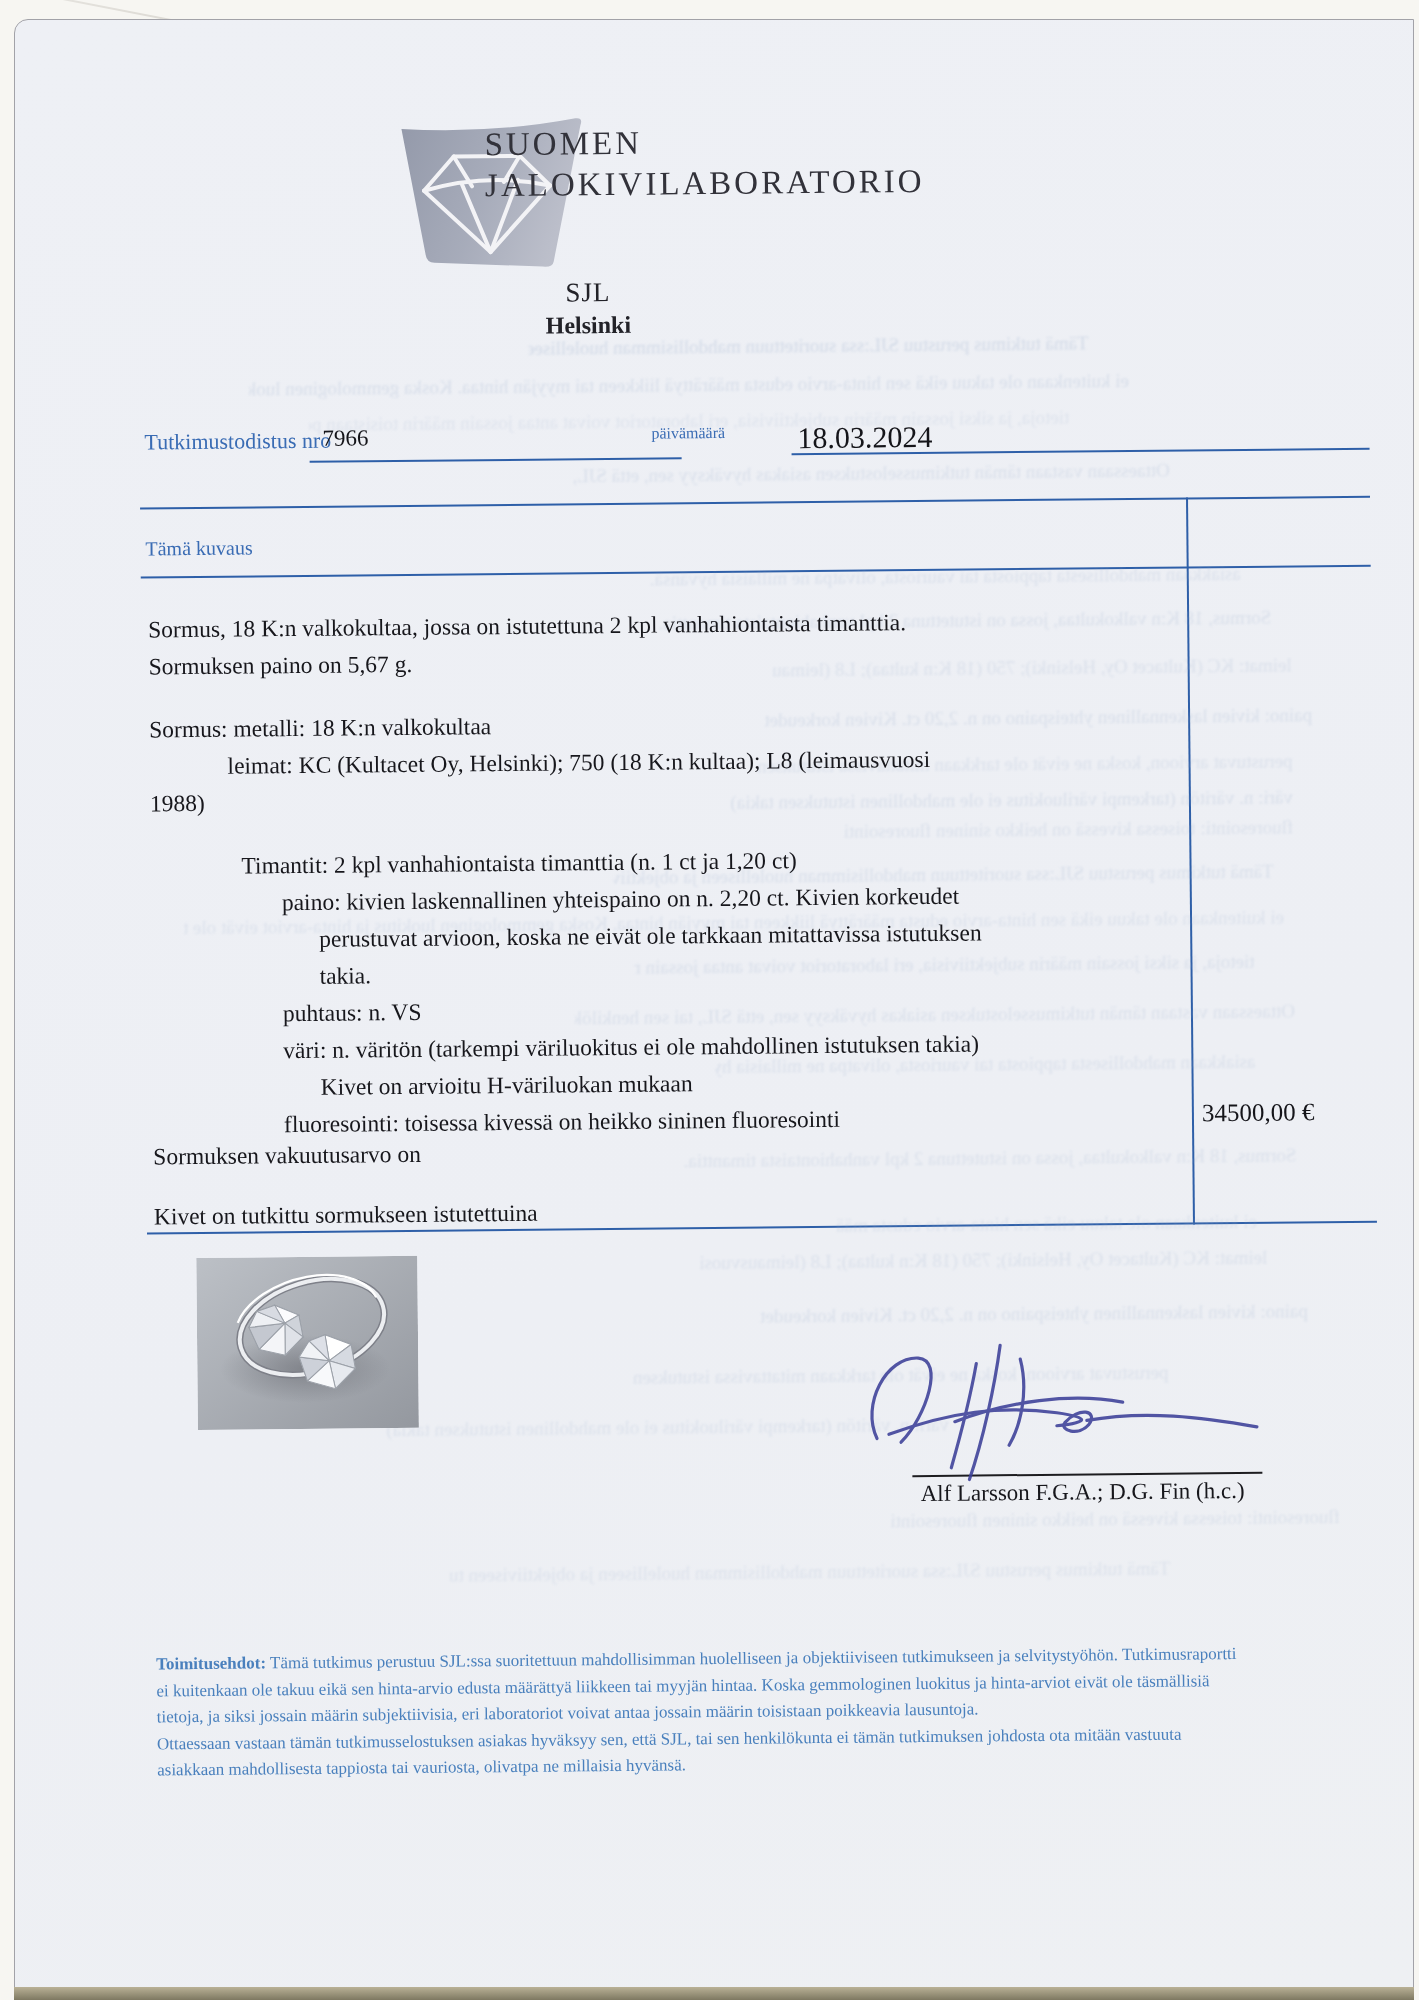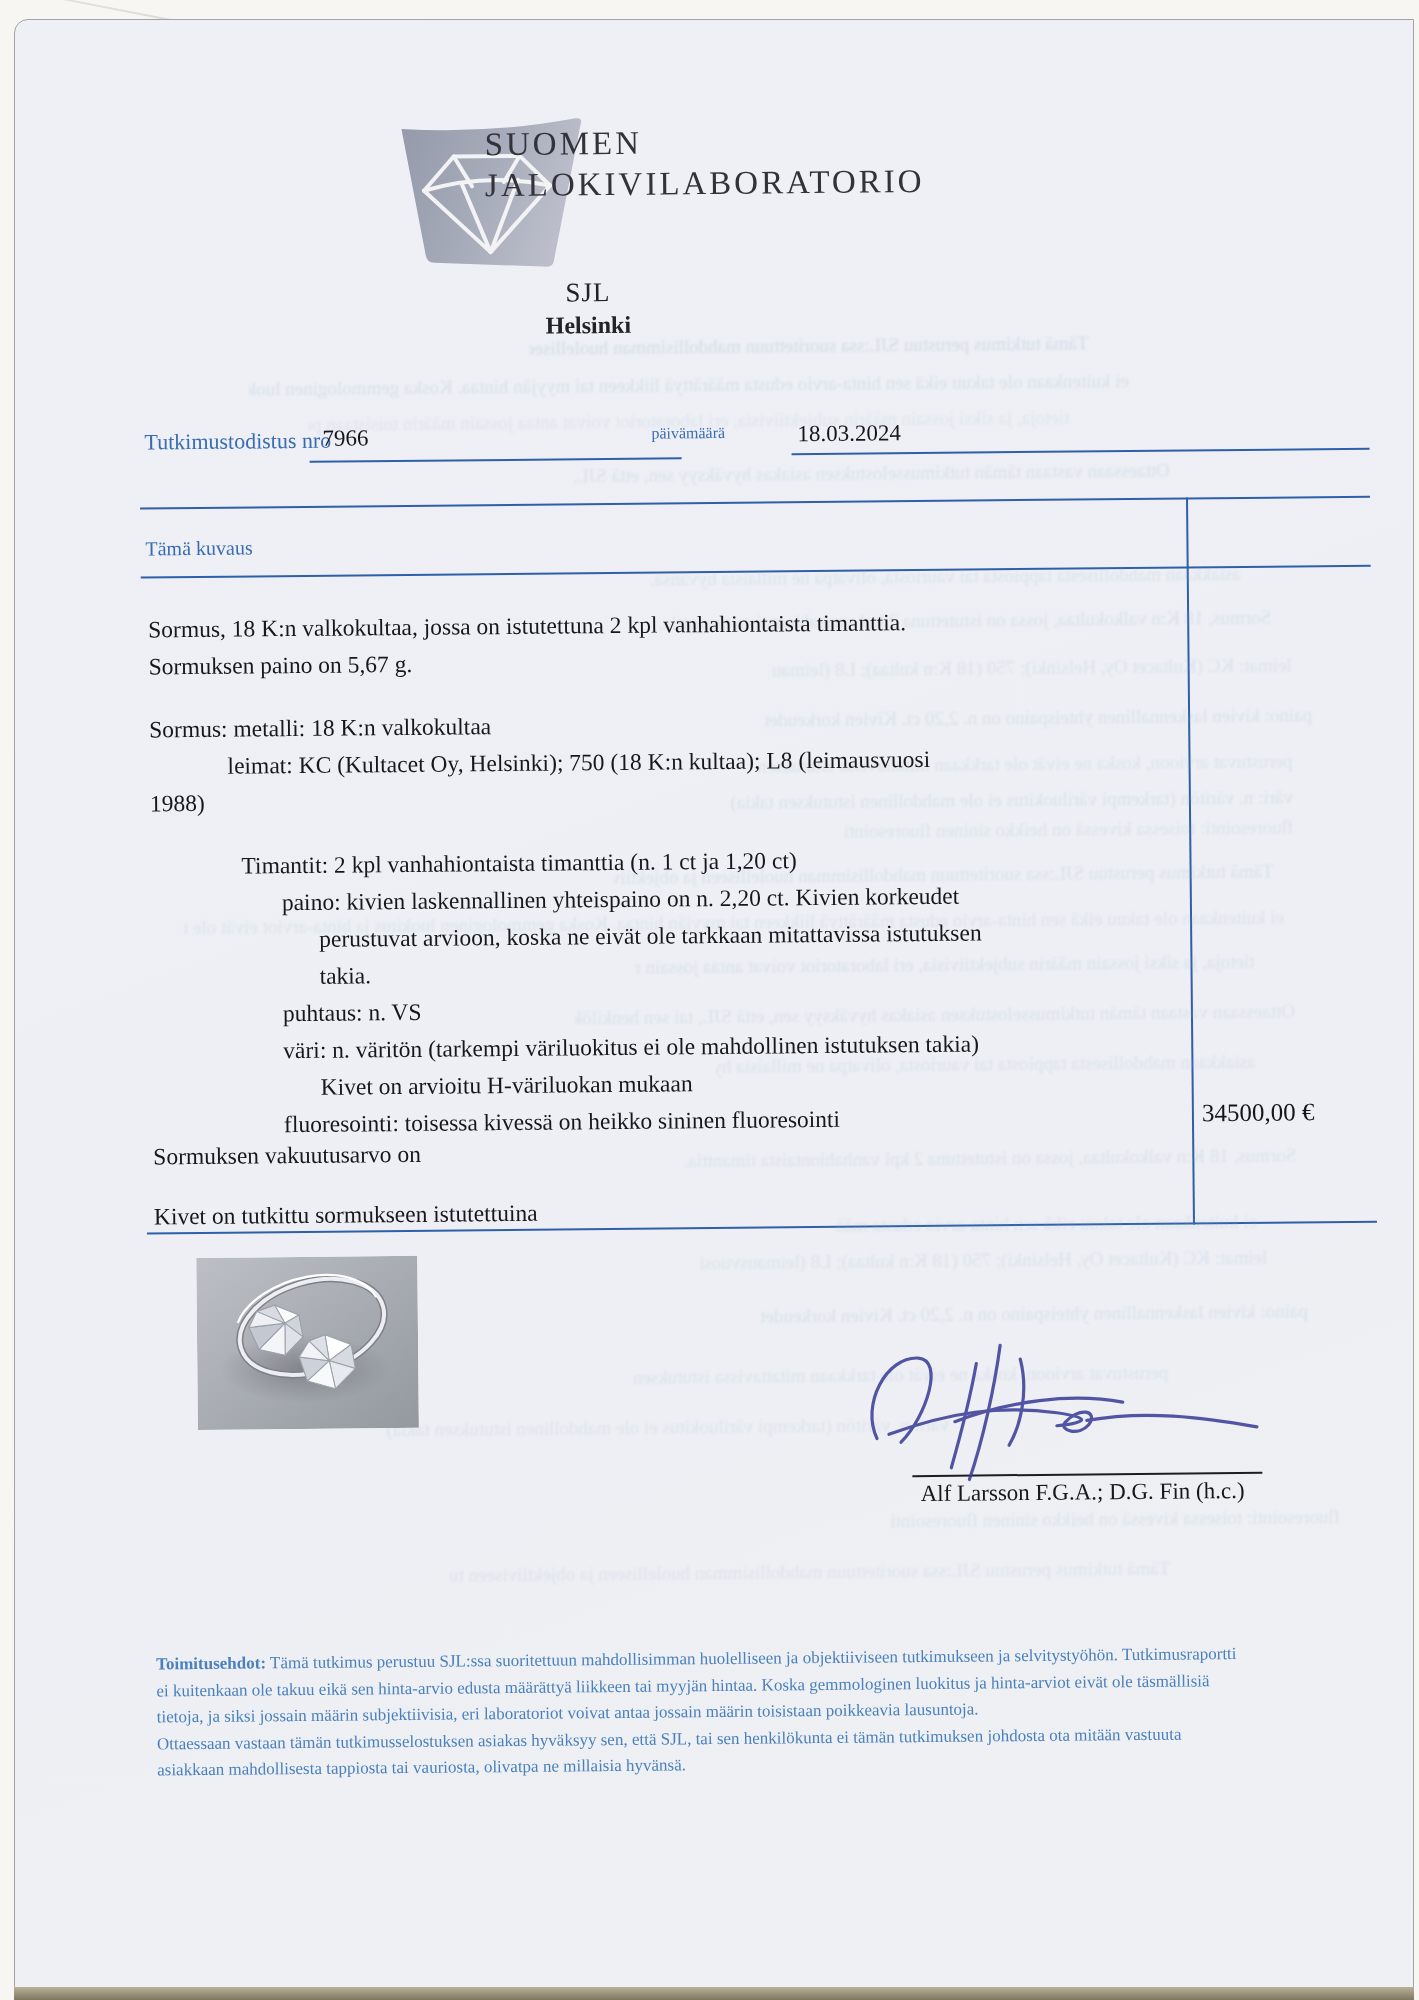--- a/index.html
+++ b/index.html
@@ -25,21 +25,21 @@
     font-size:33px;letter-spacing:3px;line-height:41px;white-space:pre;}
   .sjlblock{position:absolute;left:430px;top:256px;width:300px;text-align:center;color:#222228;}
   .sjl{font-size:27px;letter-spacing:1px;}
   .city{font-size:24px;font-weight:bold;margin-top:4px;}
 
   
   .bluelabel{color:#3a6cb4;}
   .f-numlabel{position:absolute;left:135px;top:404px;font-size:22px;}
   .f-num{position:absolute;left:307px;top:402px;font-size:23px;color:#15151a;margin-left:6px;}
   .f-datelabel{position:absolute;left:642px;top:404px;font-size:16px;}
-  .f-date{position:absolute;left:788px;top:402px;font-size:23px;color:#15151a;}
+  .f-date{position:absolute;left:788px;top:402px;font-size:30px;color:#15151a;}
   .rule{position:absolute;height:2px;background:#2e5fa8;}
   .u1{left:300px;top:437px;width:372px;}
   .u2{left:782px;top:434px;width:578px;}
   .r1{left:130px;top:482px;width:1230px;}
   .r2{left:130px;top:551px;width:1230px;}
   .r3{left:130px;top:1207px;width:1230px;}
   .vrule{position:absolute;left:1176px;top:482px;width:2px;height:727px;background:#2e5fa8;}
   .worklabel{position:absolute;left:135px;top:512px;font-size:20px;}
 
   

